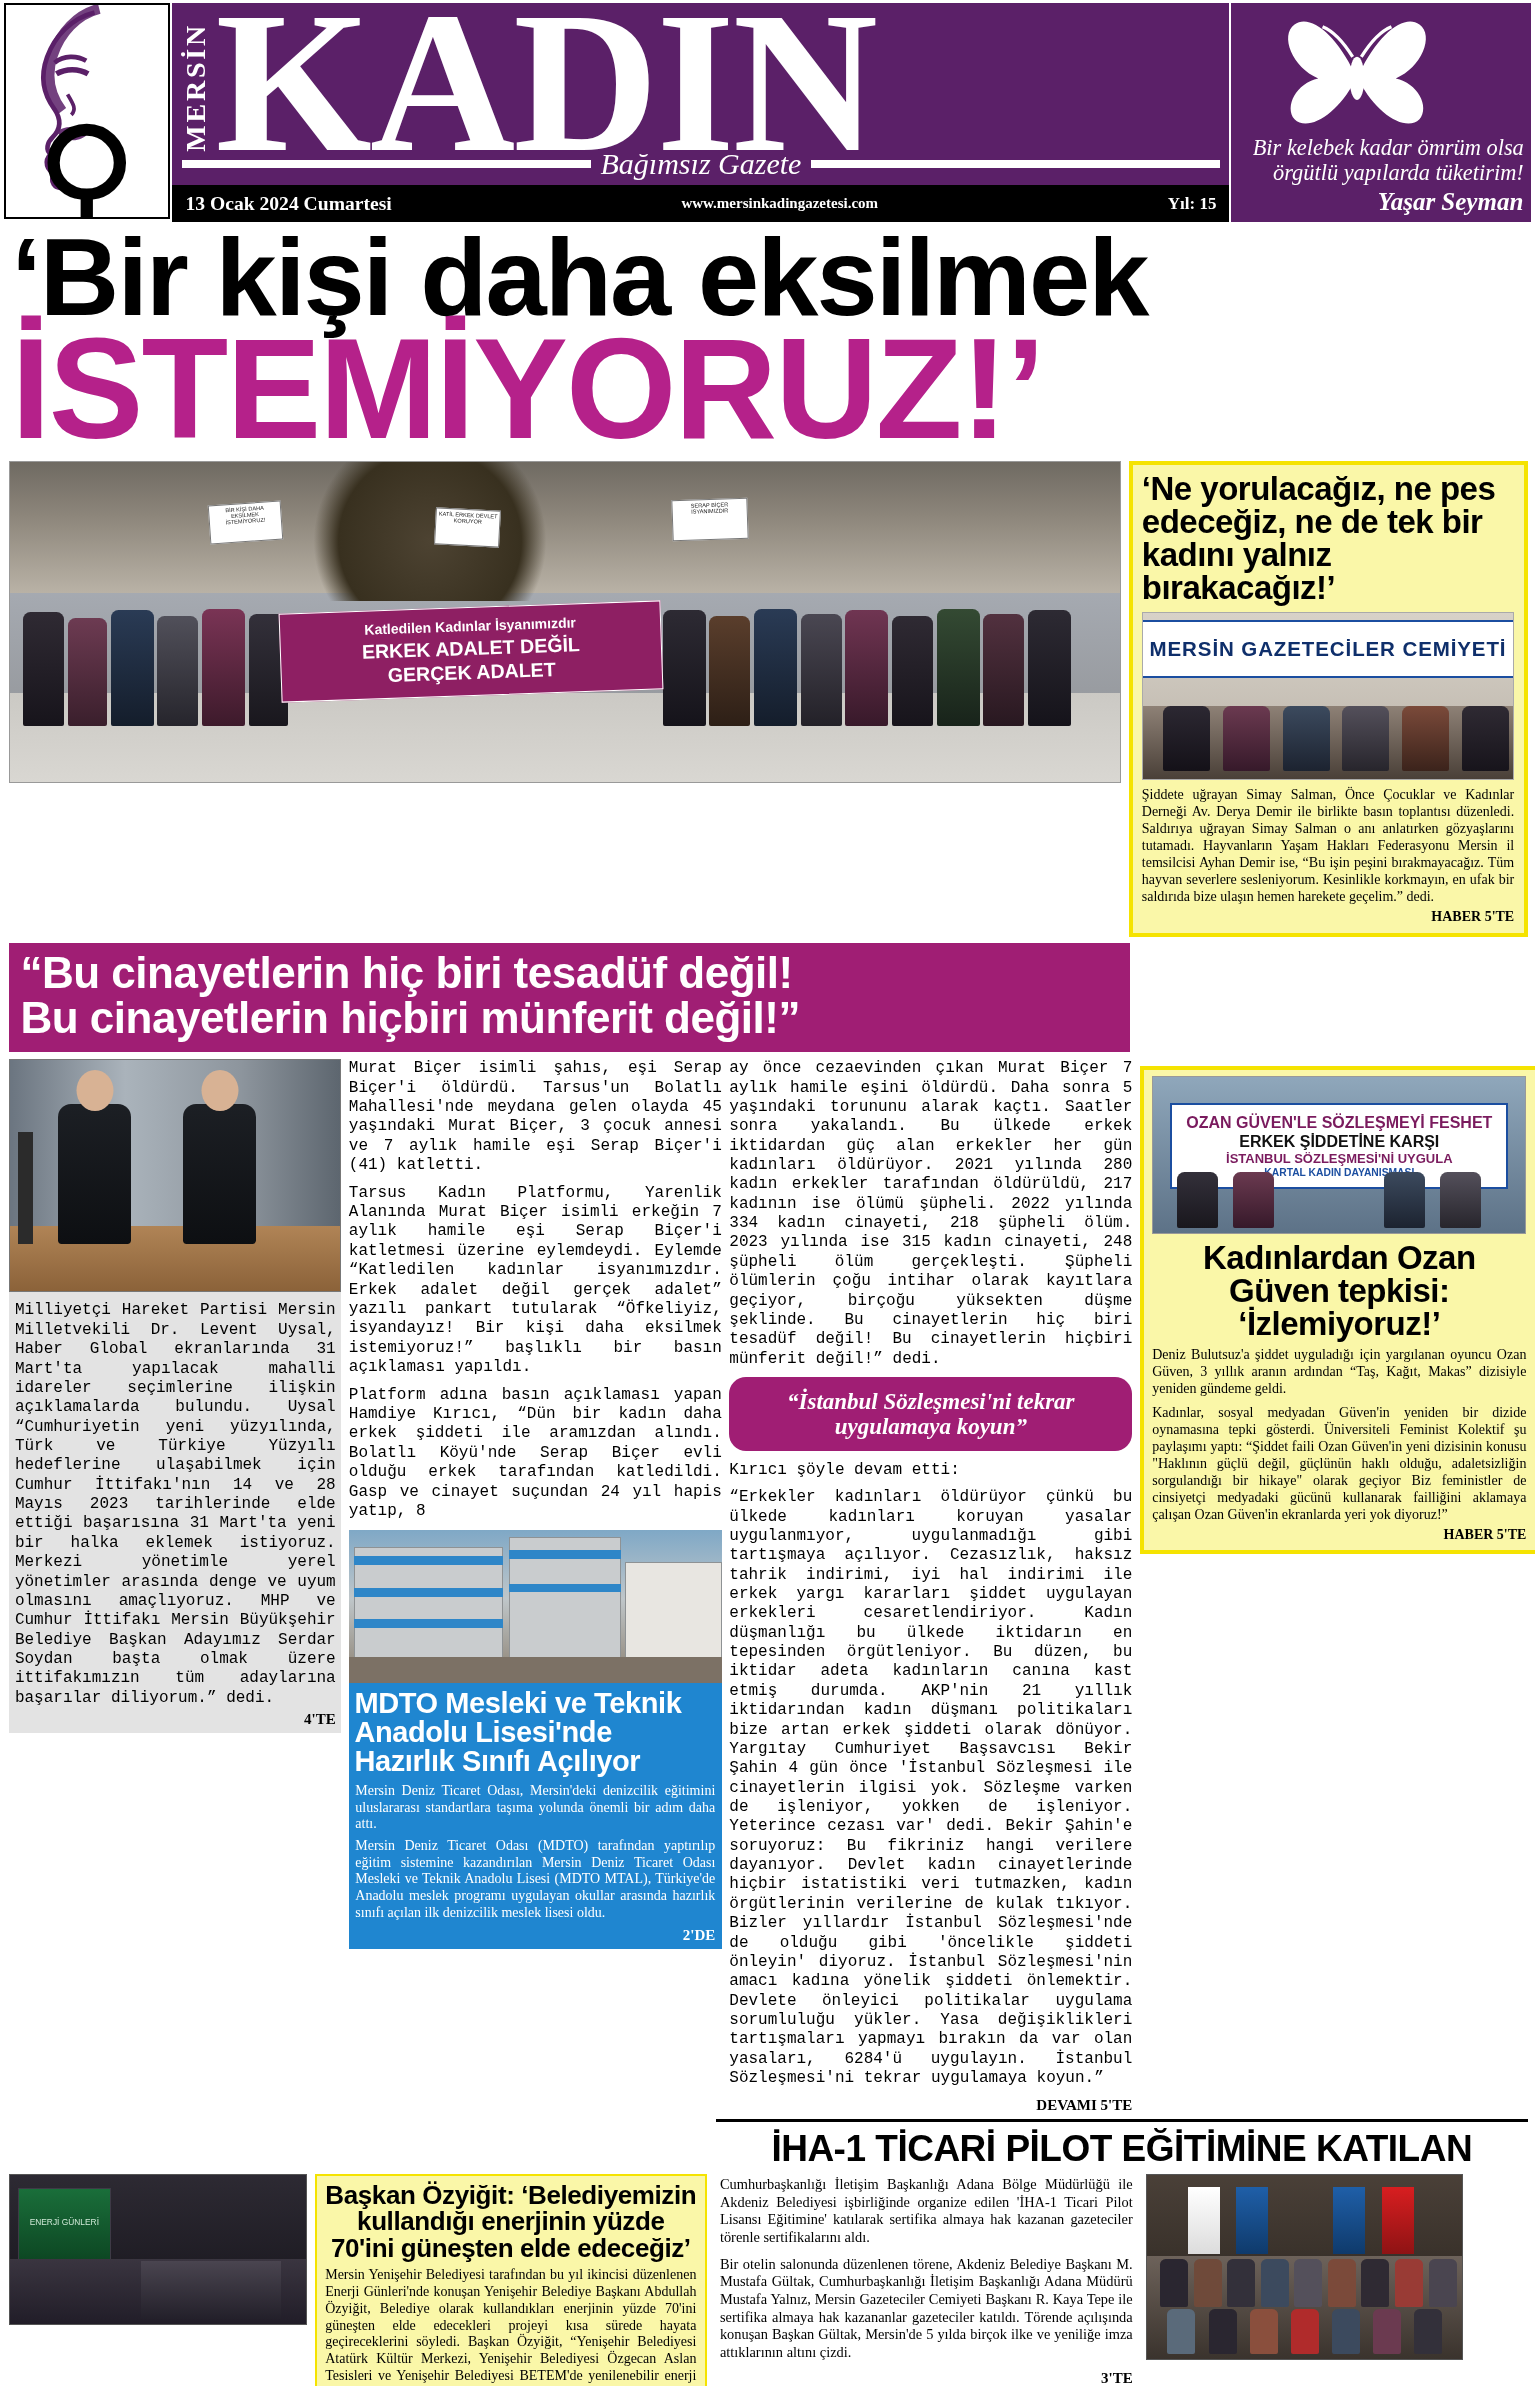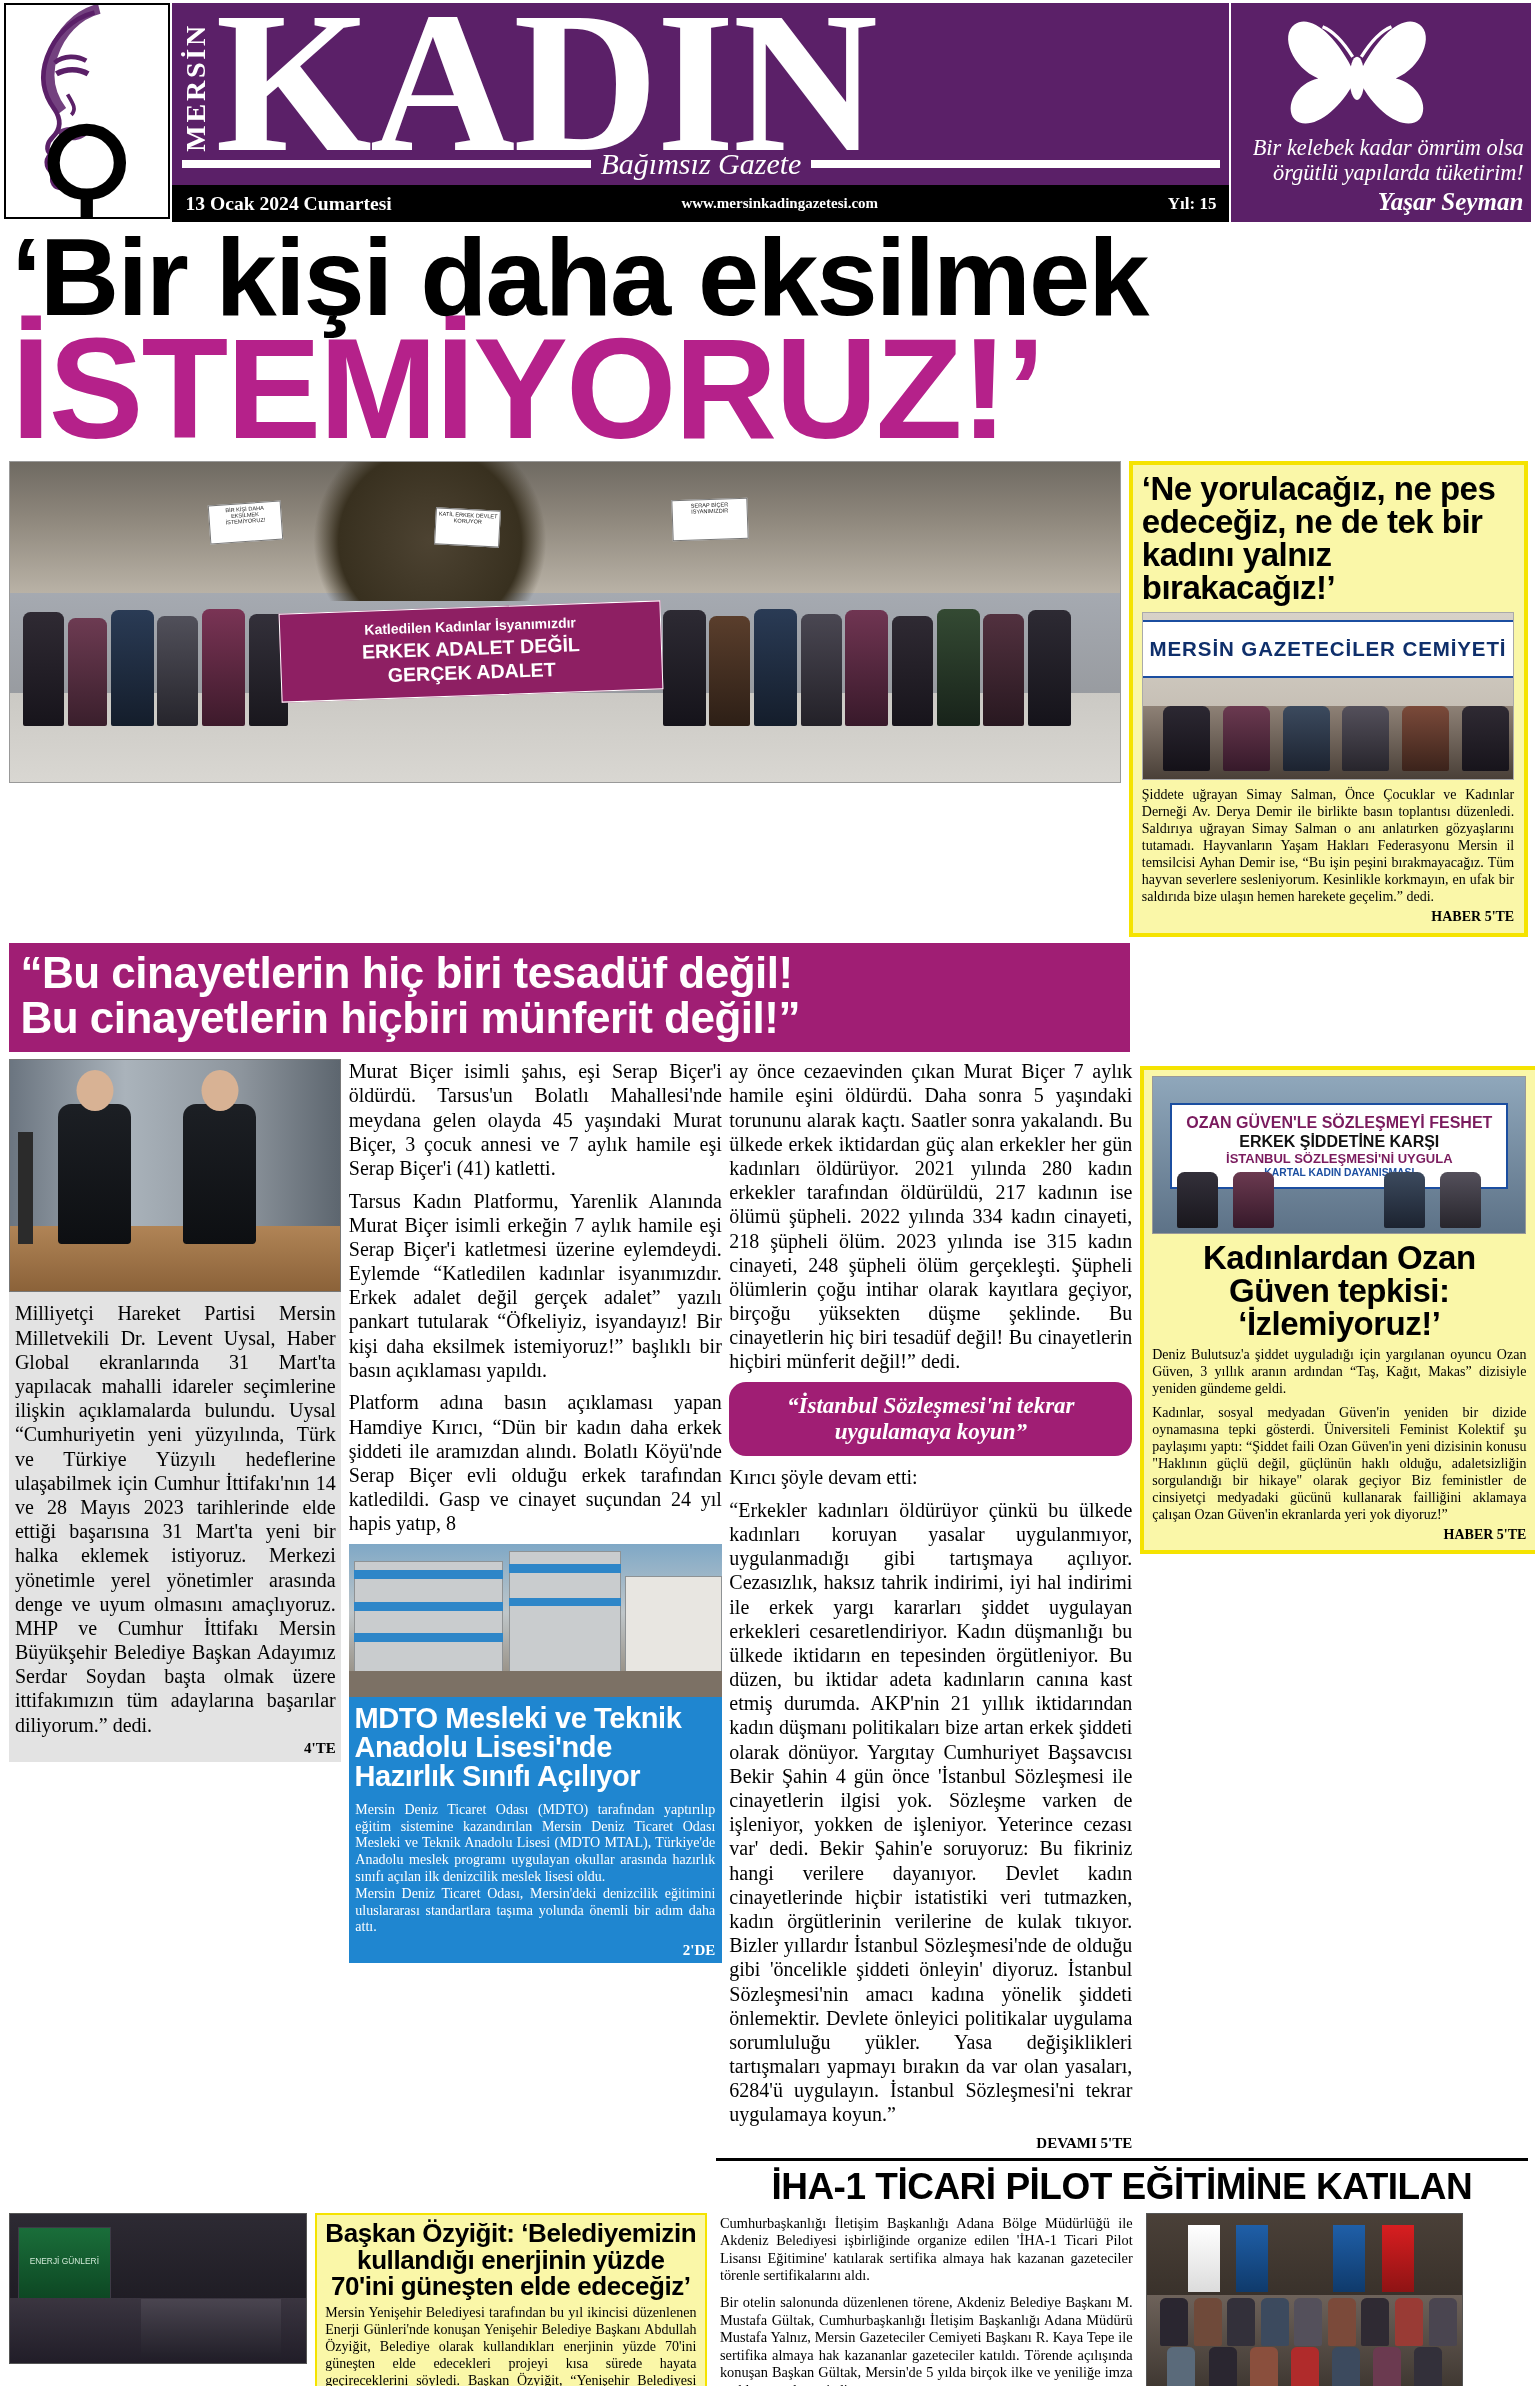--- a/index.html
+++ b/index.html
@@ -193,21 +193,21 @@
   .pb-interview .head {
     position: absolute; top: -34px; left: 50%; transform: translateX(-50%);
     width: 37px; height: 41px; background: #d8b294; border-radius: 50%;
   }
   .blk-head {
     font-family: "Liberation Sans", sans-serif; font-weight: bold;
     font-size: 33px; line-height: .97; color: #000; letter-spacing: -0.6px;
     background: #e3e3e3; padding: 2.8px 4.7px 5.6px 4.7px;
   }
   .body-text {
-    font-family: Liberation Serif, serif; font-size: 20px;
+    font-family: Liberation Mono, monospace; font-size: 16px;
     line-height: 1.21; text-align: justify; color: #000; margin-top: 5.6px;
   }
   .body-text p { margin-bottom: 8.4px; }
   .greybg { background: #e3e3e3; padding: 3.7px 5.6px 5.6px 5.6px; }
   .ref-right {
     text-align: right; font-weight: bold; font-size: 15px; margin-top: 2.8px;
     font-family: "Liberation Serif", serif;
   }
 
   
@@ -466,22 +466,22 @@
           <div style="position:absolute;left:160px;top:20.5px;width:112px;height:8.4px;background:#2e86c8;"></div>
           <div style="position:absolute;left:160px;top:54px;width:112px;height:8.4px;background:#2e86c8;"></div>
           <div style="position:absolute;left:0;bottom:0;right:0;height:26px;background:#7c7165;"></div>
         </div>
         <div class="bb-head">
           <div>MDTO Mesleki ve Teknik</div>
           <div>Anadolu Lisesi'nde</div>
           <div>Hazırlık Sınıfı Açılıyor</div>
         </div>
         <div class="bb-body">
+          <div>Mersin Deniz Ticaret Odası, Mersin'deki denizcilik eğitimini uluslararası standartlara taşıma yolunda önemli bir adım daha attı.</div>
           <div style="margin-top:4.7px;">Mersin Deniz Ticaret Odası  (MDTO) tarafından yaptırılıp eğitim sistemine  kazandırılan Mersin Deniz Ticaret Odası Mesleki ve Teknik Anadolu Lisesi (MDTO MTAL), Türkiye'de Anadolu meslek programı uygulayan okullar arasında hazırlık sınıfı açılan ilk denizcilik meslek lisesi oldu.</div>
-          <div>Mersin Deniz Ticaret Odası, Mersin'deki denizcilik eğitimini uluslararası standartlara taşıma yolunda önemli bir adım daha attı.</div>
         </div>
         <div class="bb-ref">2'DE</div>
       </div>
     </div>
 
     <div class="col-mid2">
       <div class="body-text" style="margin-top:0;">
         <p>ay önce cezaevinden çıkan Murat Biçer 7 aylık hamile eşini öldürdü. Daha sonra 5 yaşındaki torununu alarak kaçtı. Saatler sonra yakalandı. Bu ülkede erkek iktidardan güç alan erkekler her gün kadınları öldürüyor. 2021 yılında 280 kadın erkekler tarafından öldürüldü, 217 kadının ise ölümü şüpheli. 2022 yılında 334 kadın cinayeti, 218 şüpheli ölüm. 2023 yılında ise 315 kadın cinayeti, 248 şüpheli ölüm gerçekleşti. Şüpheli ölümlerin çoğu intihar olarak kayıtlara geçiyor, birçoğu yüksekten düşme şeklinde. Bu cinayetlerin hiç biri tesadüf değil! Bu cinayetlerin hiçbiri münferit değil!” dedi.</p>
       </div>
 

